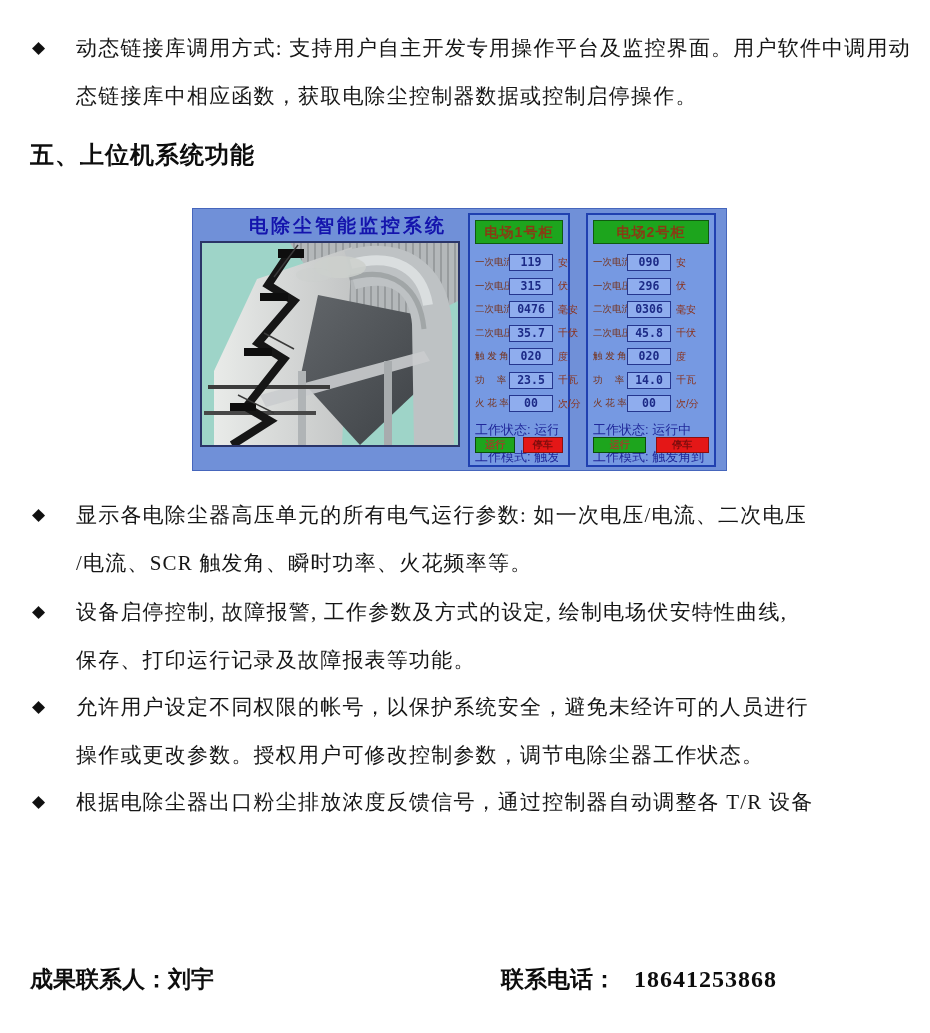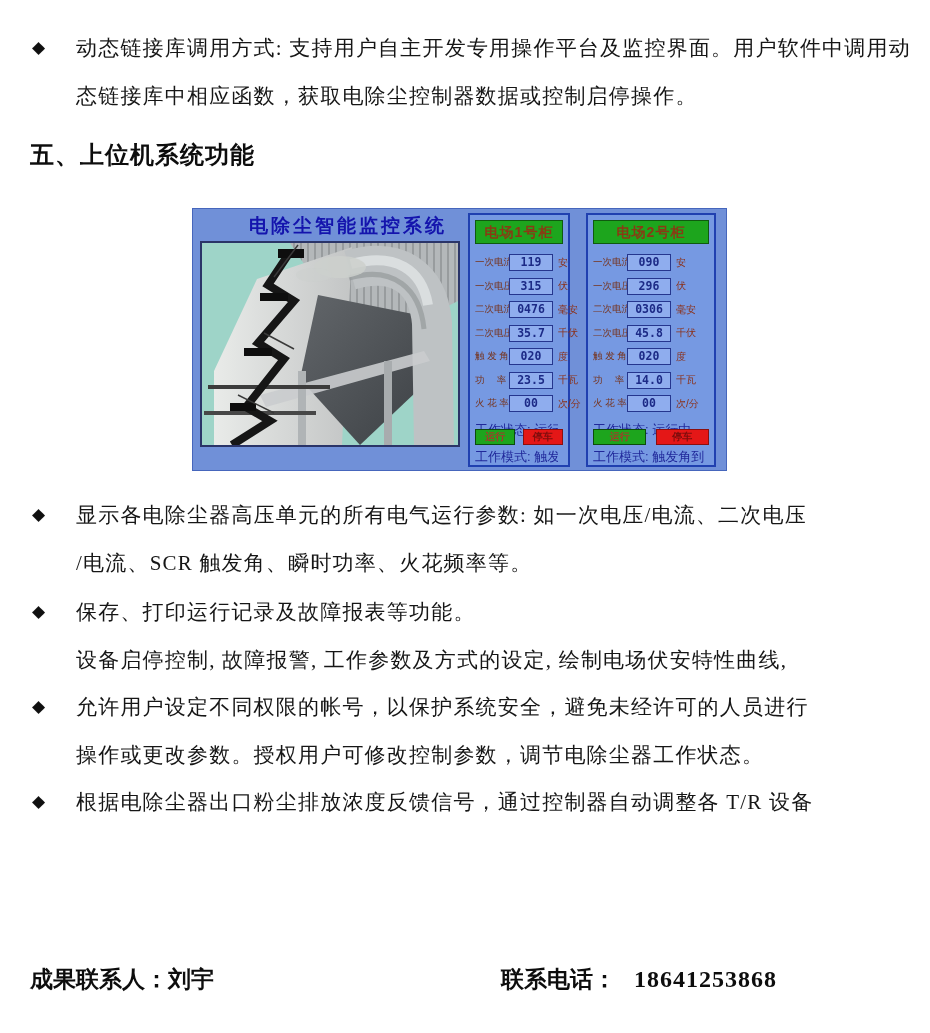--- a/index.html
+++ b/index.html
@@ -125,21 +125,21 @@
   }
   .pstatus {
     padding:5px 10px 0 5px;
     font-family:"Liberation Sans", sans-serif;
     font-size:13px;
     color:#20289a;
   }
   .pstatus div { margin-bottom:9px; white-space:nowrap; overflow:hidden; }
   .pbuttons {
     position:absolute;
-    left:5px; right:5px; bottom:20px;
+    left:5px; right:5px; bottom:12px;
     display:flex;
     justify-content:space-between;
   }
   .pbtn {
     width:46%; height:16px;
     line-height:14px;
     text-align:center;
     font-family:"Liberation Sans", sans-serif;
     font-weight:bold;
     font-size:10px;
@@ -339,22 +339,22 @@
   <span class="diamond">◆</span>
   <span class="blines">
     <div class="bline">显示各电除尘器高压单元的所有电气运行参数: 如一次电压/电流、二次电压</div>
     <div class="bline">/电流、SCR 触发角、瞬时功率、火花频率等。</div>
   </span>
 </div>
 
 <div class="bullet" id="bullet2">
   <span class="diamond">◆</span>
   <span class="blines">
+    <div class="bline">设备启停控制, 故障报警, 工作参数及方式的设定, 绘制电场伏安特性曲线,</div>
     <div class="bline">保存、打印运行记录及故障报表等功能。</div>
-    <div class="bline">设备启停控制, 故障报警, 工作参数及方式的设定, 绘制电场伏安特性曲线,</div>
   </span>
 </div>
 
 <div class="bullet" id="bullet3">
   <span class="diamond">◆</span>
   <span class="blines">
     <div class="bline">允许用户设定不同权限的帐号，以保护系统安全，避免未经许可的人员进行</div>
     <div class="bline">操作或更改参数。授权用户可修改控制参数，调节电除尘器工作状态。</div>
   </span>
 </div>

